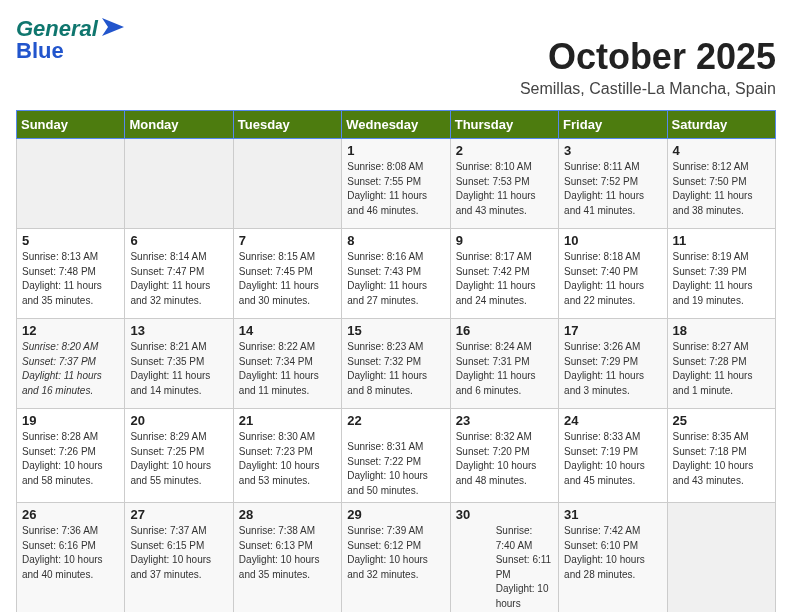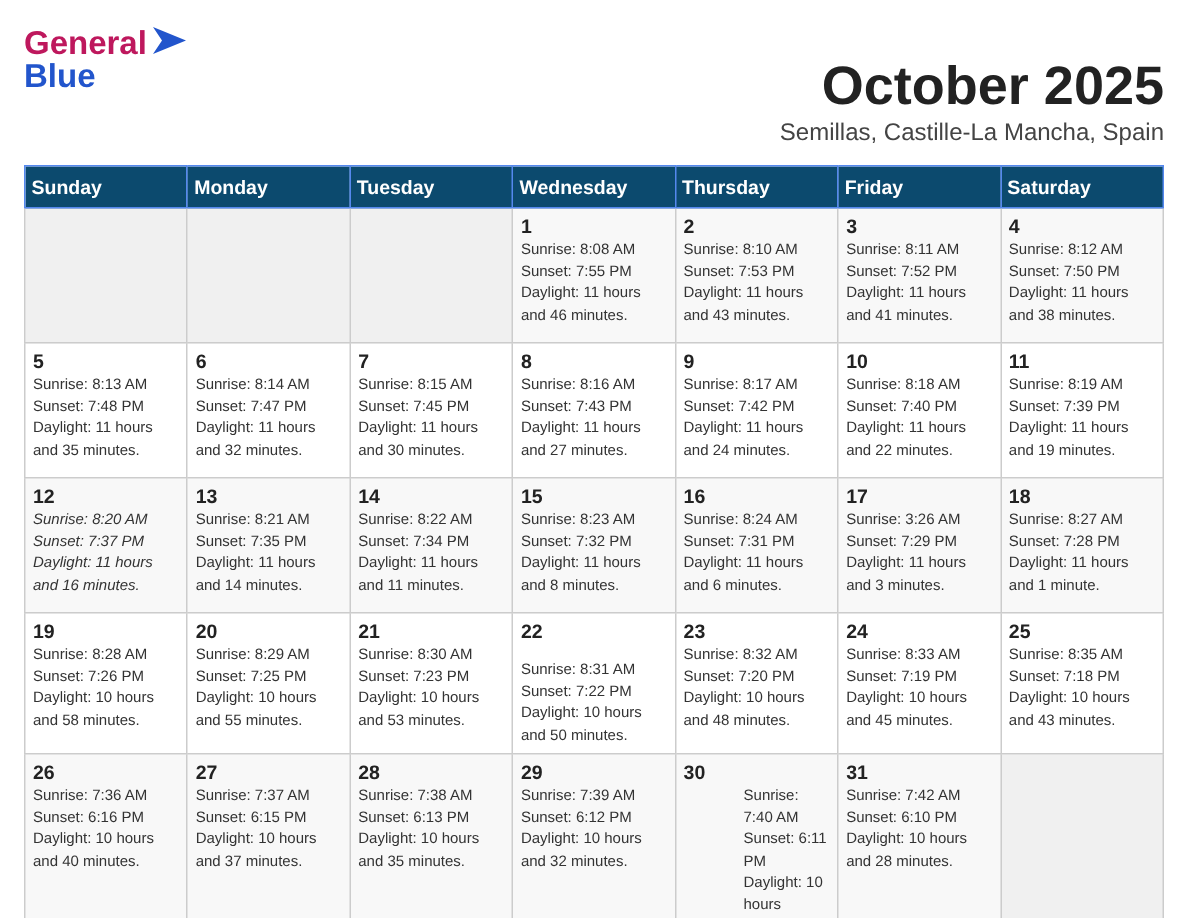--- a/index.html
+++ b/index.html
@@ -34,21 +34,21 @@
       font-size: 16px;
       color: #444;
       margin-top: 2px;
     }
     table {
       width: 100%;
       border-collapse: collapse;
       table-layout: fixed;
     }
     thead tr th {
-      background-color: #0c4a6e;
+      background-color: #4d7c0f;
       color: #fff;
       font-size: 13px;
       font-weight: bold;
       padding: 6px 4px;
       text-align: left;
       border: 1px solid #5588ee;
     }
     tbody tr td {
       border: 1px solid #ccc;
       vertical-align: top;
@@ -76,21 +76,21 @@
       background: #f0f0f0 !important;
     }
   </style>
 </head>
 <body>
 
 <div class="header">
   <div class="logo">
     <div style="display:flex; align-items:center; gap:2px;">
       <span style="font-size:22px; font-weight:bold; color:#1a1a2e;">
-        <span style="color:#be185d;">General</span>
+        <span style="color:#0f766e;font-style:italic;">General</span>
       </span>
       <svg width="22" height="18" viewBox="0 0 22 18" style="margin-top:-4px; margin-left:2px;">
         <polygon points="0,18 22,9 0,0 6,9" fill="#2255cc"></polygon>
       </svg>
     </div>
     <span style="font-size:22px; font-weight:bold; color:#2255cc; margin-top:-4px;">Blue</span>
   </div>
   <div class="title-block">
     <div class="month-title">October 2025</div>
     <div class="location-title">Semillas, Castille-La Mancha, Spain</div>

